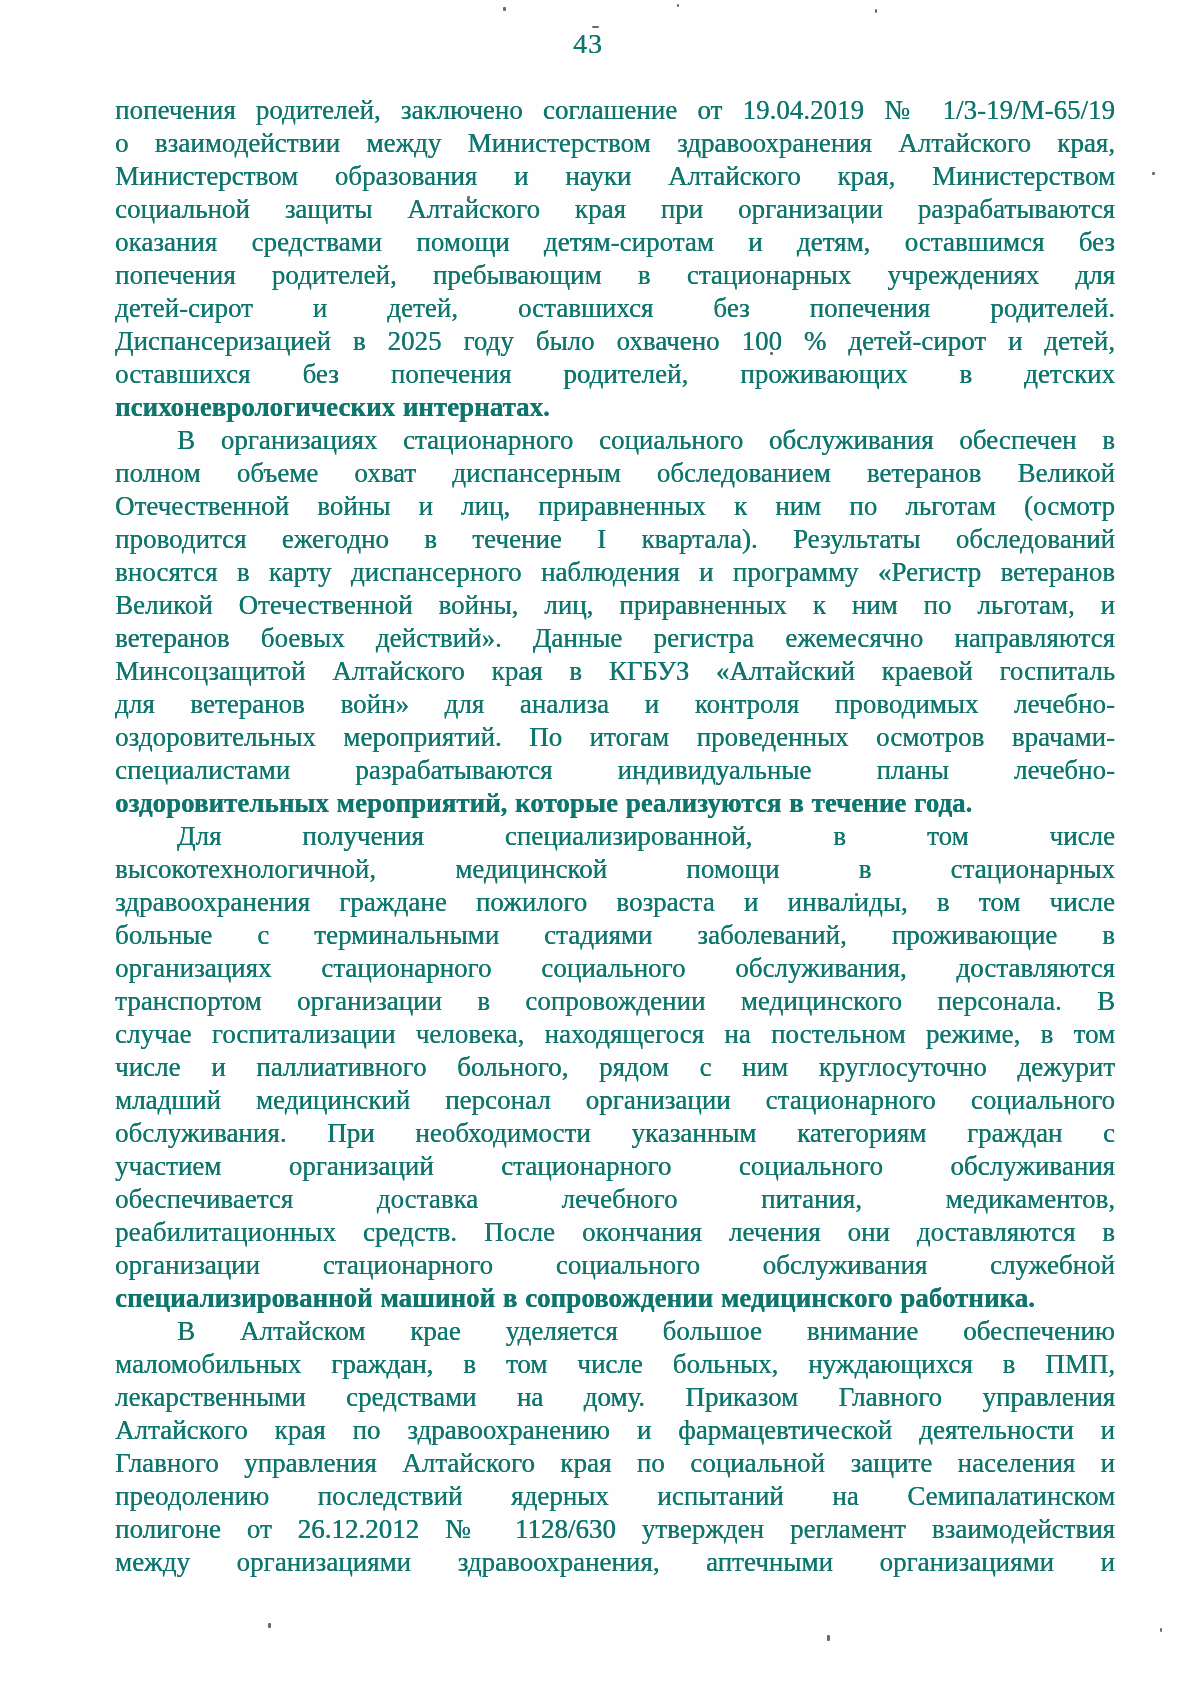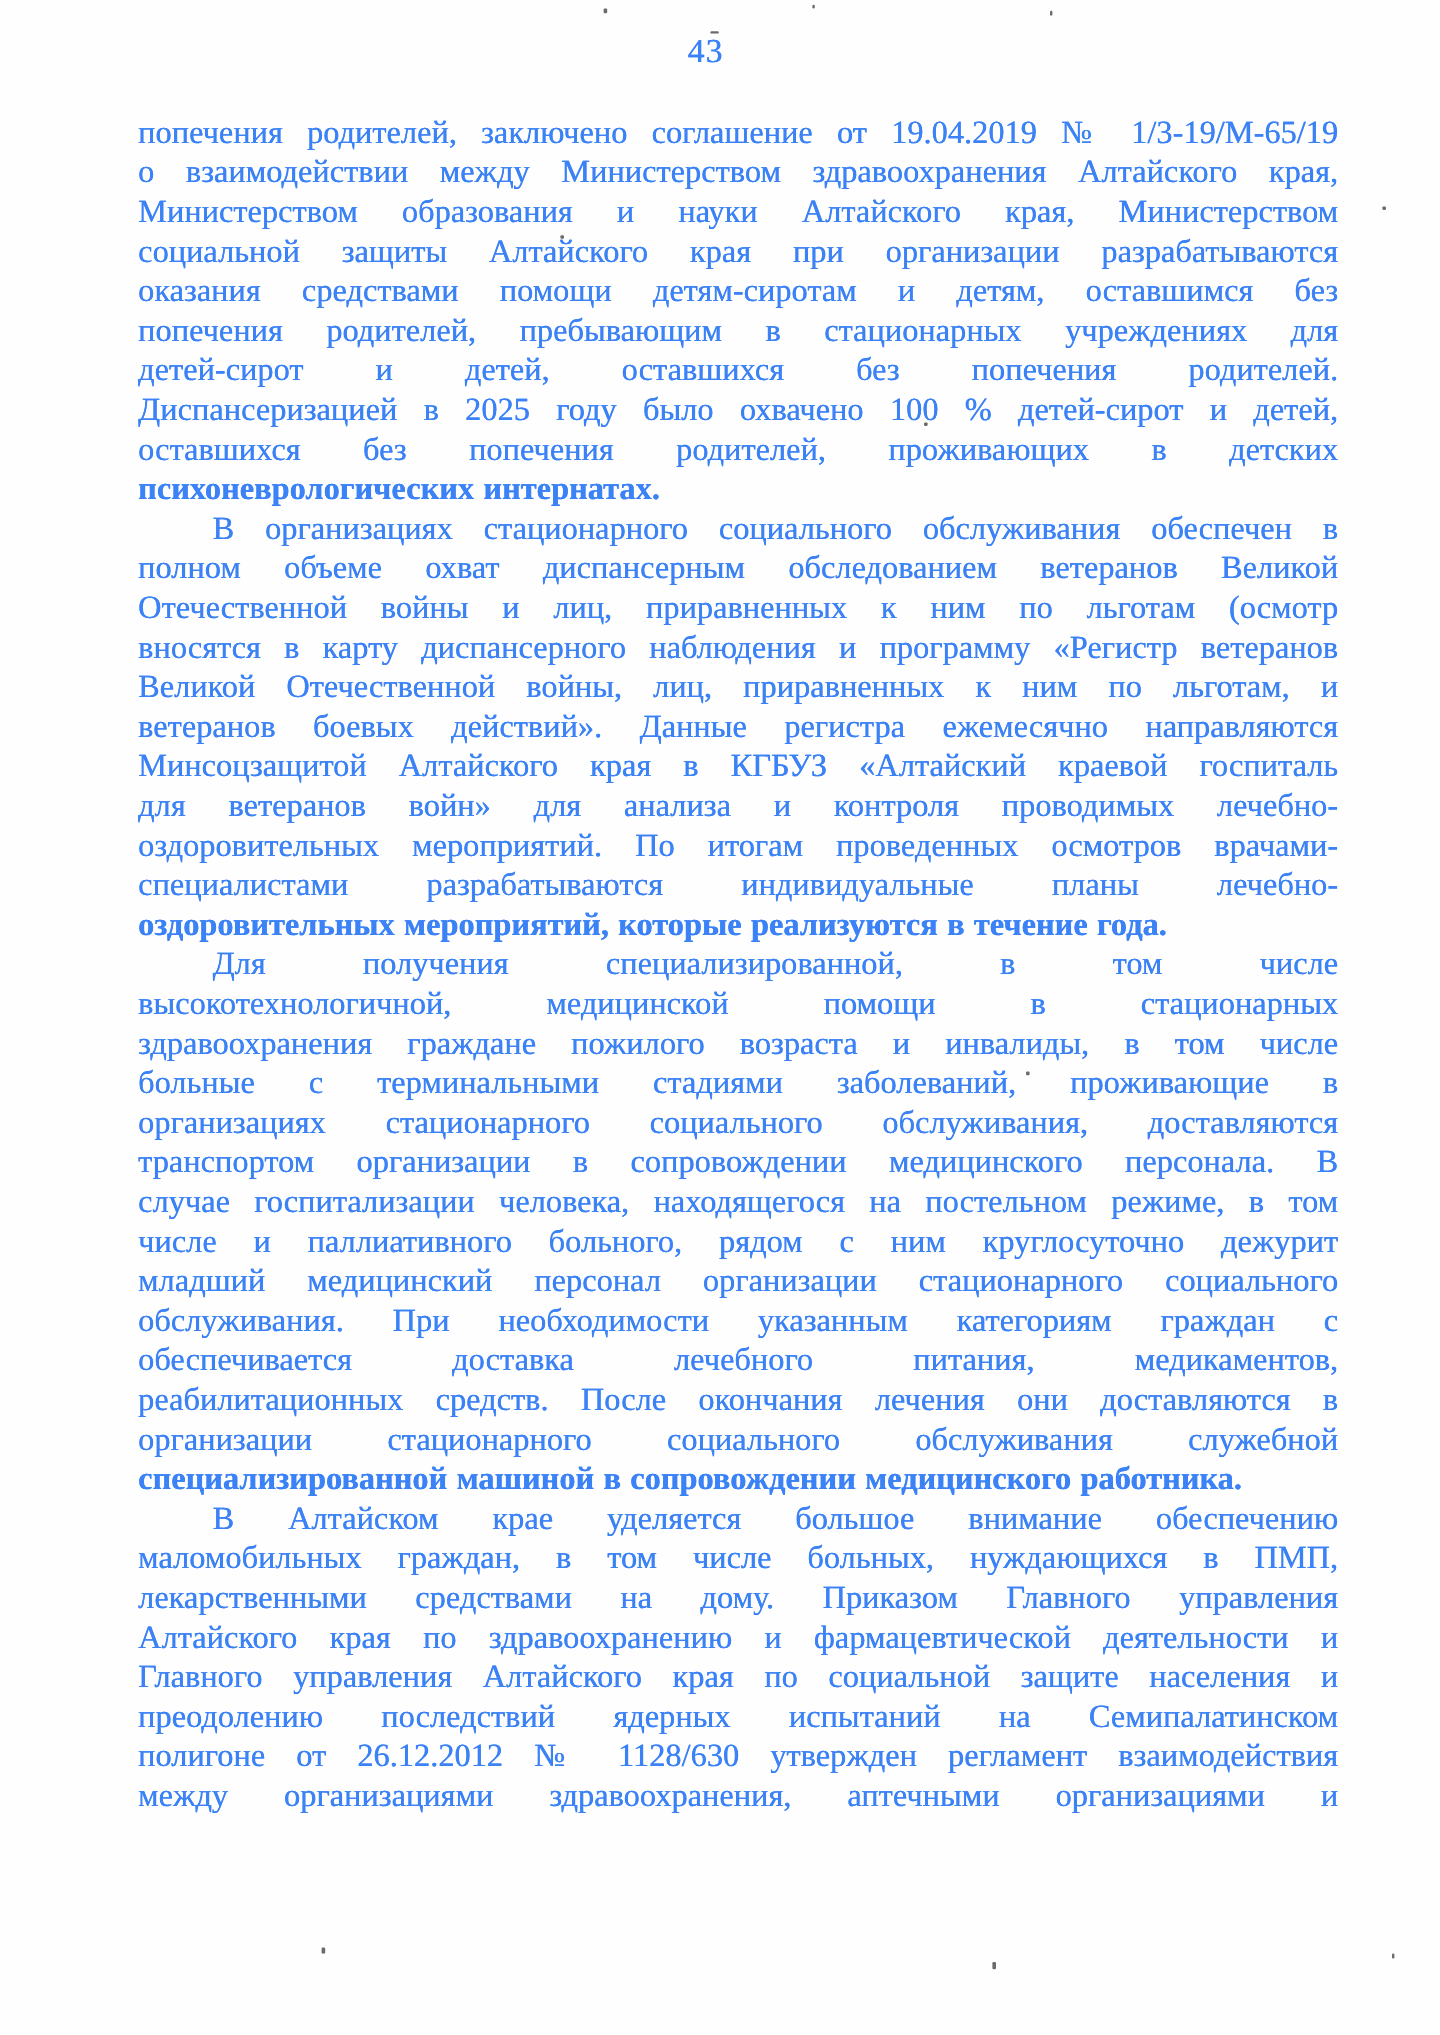--- a/index.html
+++ b/index.html
@@ -7,21 +7,21 @@
     padding: 0;
     background: #e8e8e8;
   }
   .page {
     position: relative;
     width: 1200px;
     height: 1696px;
     margin: 0 auto;
     background: #fefefe;
     font-family: "Liberation Serif", "DejaVu Serif", serif;
-    color: #3b82f6;
+    color: #0f766e;
     overflow: hidden;
   }
   .page-number {
     position: absolute;
     top: 28px;
     left: 0;
     right: 24px;
     text-align: center;
     font-size: 28px;
     letter-spacing: 1px;
@@ -71,38 +71,40 @@
       <div class="line">социальной защиты Алтайского края при организации разрабатываются</div>
       <div class="line">оказания средствами помощи детям-сиротам и детям, оставшимся без</div>
       <div class="line">попечения родителей, пребывающим в стационарных учреждениях для</div>
       <div class="line">детей-сирот и детей, оставшихся без попечения родителей.</div>
       <div class="line">Диспансеризацией в 2025 году было охвачено 100 % детей-сирот и детей,</div>
       <div class="line">оставшихся без попечения родителей, проживающих в детских</div>
       <div class="line flush">психоневрологических интернатах.</div>
       <div class="line indent">В организациях стационарного социального обслуживания обеспечен в</div>
       <div class="line">полном объеме охват диспансерным обследованием ветеранов Великой</div>
       <div class="line">Отечественной войны и лиц, приравненных к ним по льготам (осмотр</div>
+      <div class="line">проводится ежегодно в течение I квартала). Результаты обследований</div>
       <div class="line">вносятся в карту диспансерного наблюдения и программу «Регистр ветеранов</div>
       <div class="line">Великой Отечественной войны, лиц, приравненных к ним по льготам, и</div>
       <div class="line">ветеранов боевых действий». Данные регистра ежемесячно направляются</div>
       <div class="line">Минсоцзащитой Алтайского края в КГБУЗ «Алтайский краевой госпиталь</div>
       <div class="line">для ветеранов войн» для анализа и контроля проводимых лечебно-</div>
       <div class="line">оздоровительных мероприятий. По итогам проведенных осмотров врачами-</div>
       <div class="line">специалистами разрабатываются индивидуальные планы лечебно-</div>
       <div class="line flush">оздоровительных мероприятий, которые реализуются в течение года.</div>
       <div class="line indent">Для получения специализированной, в том числе</div>
       <div class="line">высокотехнологичной, медицинской помощи в стационарных</div>
       <div class="line">здравоохранения граждане пожилого возраста и инвалиды, в том числе</div>
       <div class="line">больные с терминальными стадиями заболеваний, проживающие в</div>
       <div class="line">организациях стационарного социального обслуживания, доставляются</div>
       <div class="line">транспортом организации в сопровождении медицинского персонала. В</div>
       <div class="line">случае госпитализации человека, находящегося на постельном режиме, в том</div>
       <div class="line">числе и паллиативного больного, рядом с ним круглосуточно дежурит</div>
       <div class="line">младший медицинский персонал организации стационарного социального</div>
       <div class="line">обслуживания. При необходимости указанным категориям граждан с</div>
+      <div class="line">участием организаций стационарного социального обслуживания</div>
       <div class="line">обеспечивается доставка лечебного питания, медикаментов,</div>
       <div class="line">реабилитационных средств. После окончания лечения они доставляются в</div>
       <div class="line">организации стационарного социального обслуживания служебной</div>
       <div class="line flush">специализированной машиной в сопровождении медицинского работника.</div>
       <div class="line indent">В Алтайском крае уделяется большое внимание обеспечению</div>
       <div class="line">маломобильных граждан, в том числе больных, нуждающихся в ПМП,</div>
       <div class="line">лекарственными средствами на дому. Приказом Главного управления</div>
       <div class="line">Алтайского края по здравоохранению и фармацевтической деятельности и</div>
       <div class="line">Главного управления Алтайского края по социальной защите населения и</div>
       <div class="line">преодолению последствий ядерных испытаний на Семипалатинском</div>

